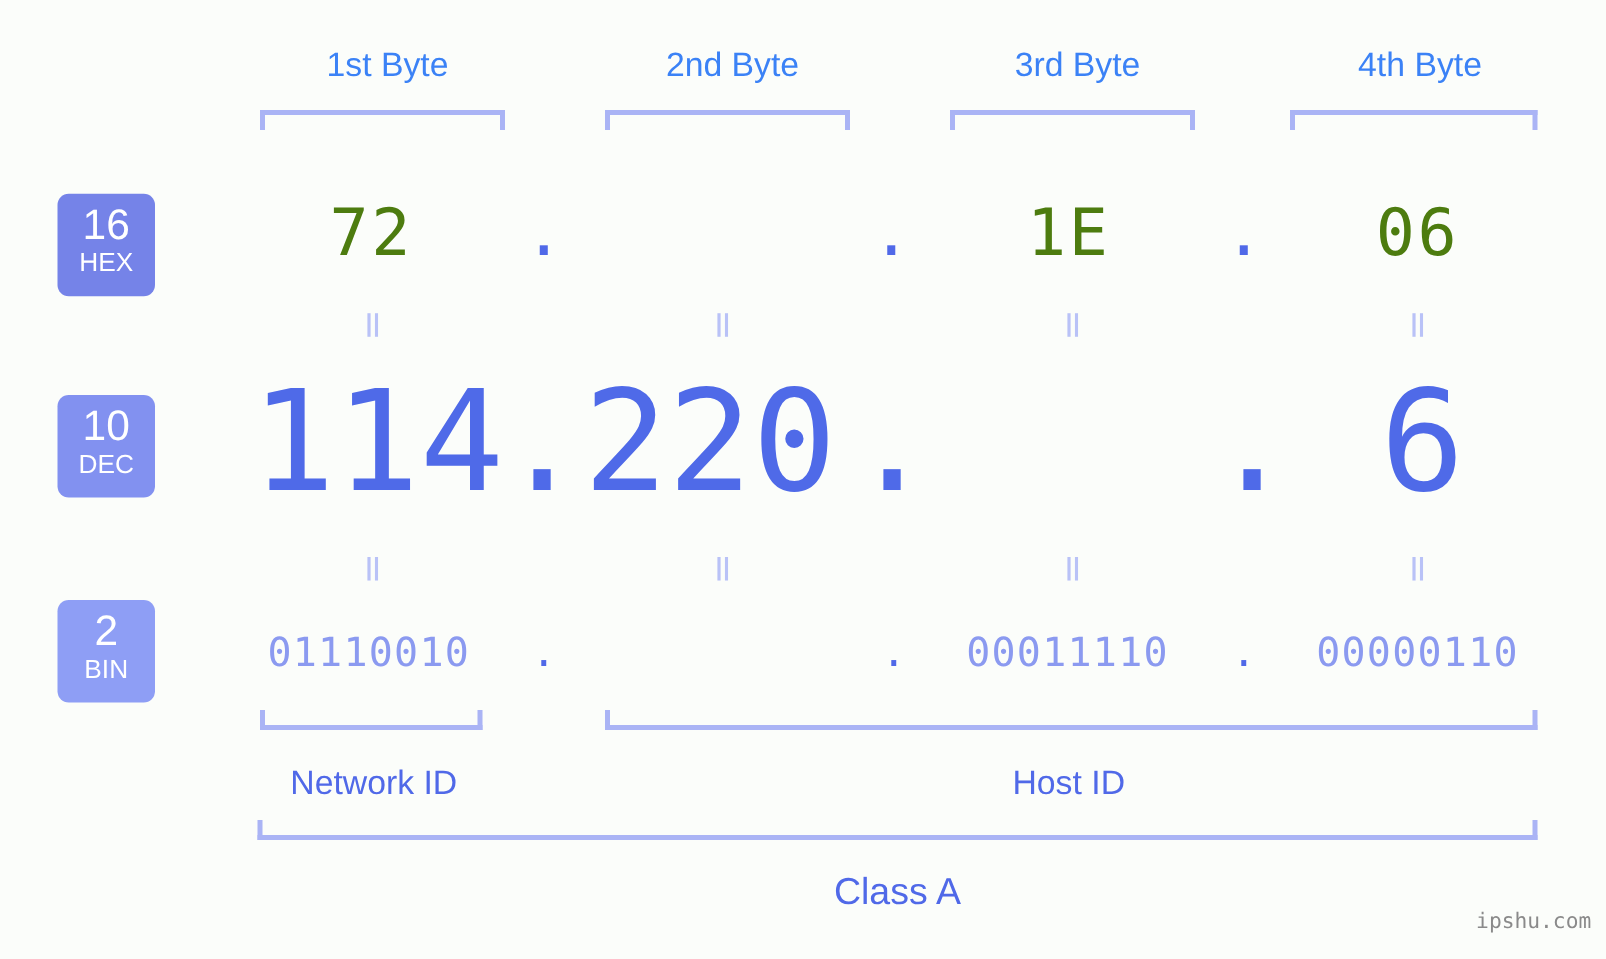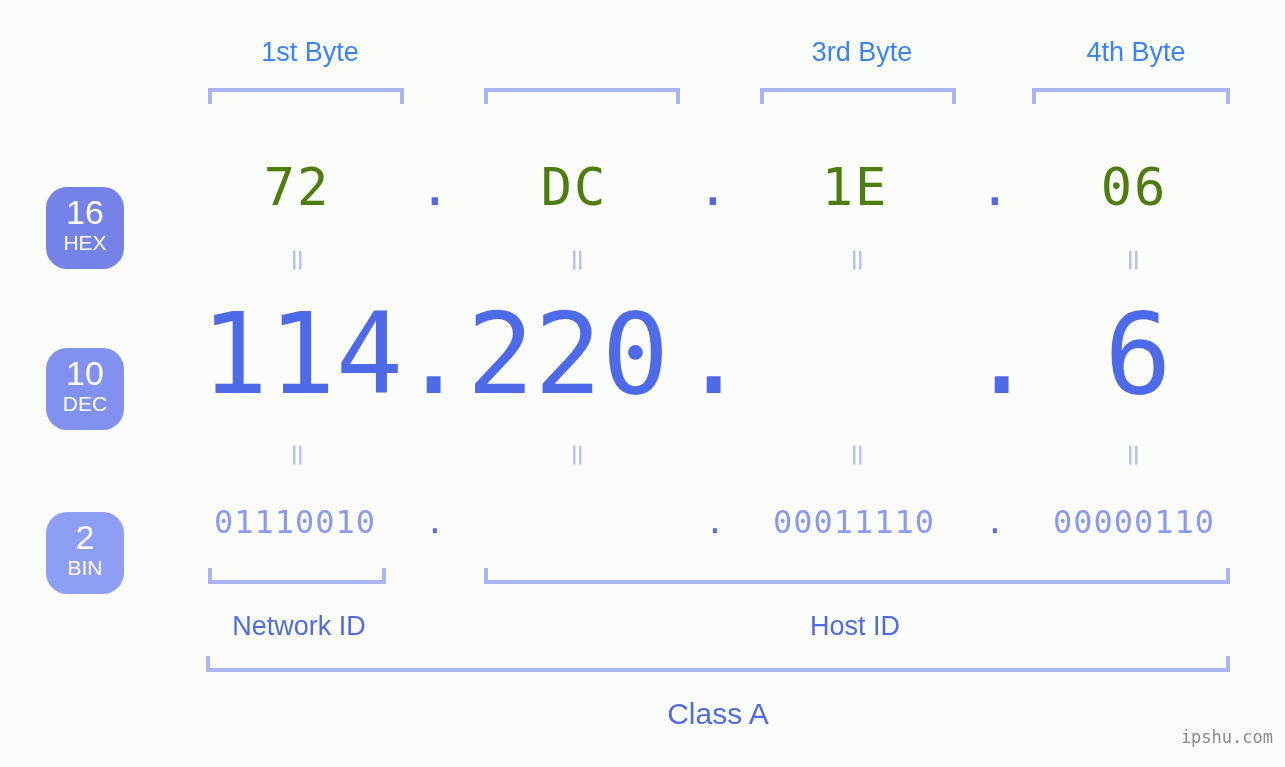--- a/index.html
+++ b/index.html
@@ -44,27 +44,26 @@
     border-left: 4px solid #aab4f5;
     border-right: 4px solid #aab4f5;
     box-sizing: border-box;
   }
 
   
   .badge {
     position: absolute;
     left: 46px;
     width: 78px;
-    border-radius: 21px;
+    border-radius: 9px;
     color: #ffffff;
     text-align: center;
     box-sizing: border-box;
     padding-top: 6px;
     font-family: "Liberation Sans", sans-serif;
-    margin-top: 32px;
   }
   .badge .num {
     display: block;
     font-size: 34px;
     line-height: 38px;
     font-weight: 400;
   }
   .badge .abbr {
     display: block;
     font-size: 21px;
@@ -194,20 +193,21 @@
     color: #8a8a8a;
     letter-spacing: 0px;
   }
 </style>
 </head>
 <body>
 
 <div id="stage">
 
   <div class="byte-label" style="left:196px; width:228px;">1st Byte</div>
+  <div class="byte-label" style="left:472px; width:228px;">2nd Byte</div>
   <div class="byte-label" style="left:748px; width:228px;">3rd Byte</div>
   <div class="byte-label" style="left:1022px; width:228px;">4th Byte</div>
 
   <div class="bracket-top" style="left:208px; width:196px;"></div>
   <div class="bracket-top" style="left:484px; width:196px;"></div>
   <div class="bracket-top" style="left:760px; width:196px;"></div>
   <div class="bracket-top" style="left:1032px; width:198px;"></div>
 
   <div class="badge" id="badge-hex">
     <span class="num">16</span>
@@ -217,21 +217,20 @@
     <span class="num">10</span>
     <span class="abbr">DEC</span>
   </div>
   <div class="badge" id="badge-bin">
     <span class="num">2</span>
     <span class="abbr">BIN</span>
   </div>
 
   <div class="val-cell hex-val" style="left:196px; width:202px;">72</div>
   <div class="hex-dot" style="left:398px; width:74px;">.</div>
-  <div class="val-cell hex-val" style="left:472px; width:204px;">DC</div>
   <div class="hex-dot" style="left:676px; width:74px;">.</div>
   <div class="val-cell hex-val" style="left:750px; width:210px;">1E</div>
   <div class="hex-dot" style="left:958px; width:74px;">.</div>
   <div class="val-cell hex-val" style="left:1030px; width:208px;">06</div>
 
   <div class="eqmark eq-row1" style="left:278px;">=</div>
   <div class="eqmark eq-row1" style="left:558px;">=</div>
   <div class="eqmark eq-row1" style="left:838px;">=</div>
   <div class="eqmark eq-row1" style="left:1114px;">=</div>
 

